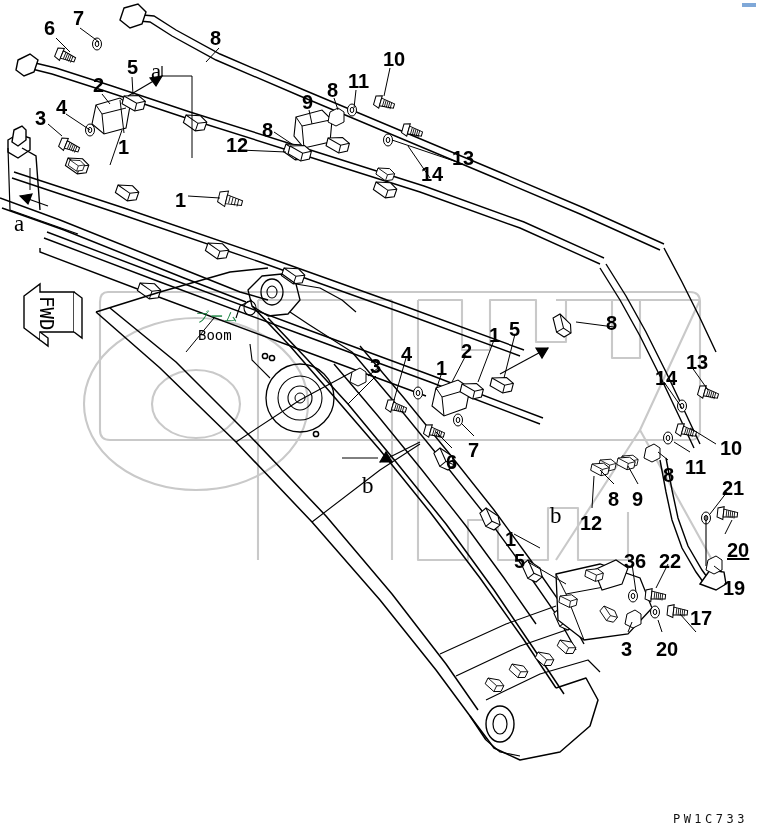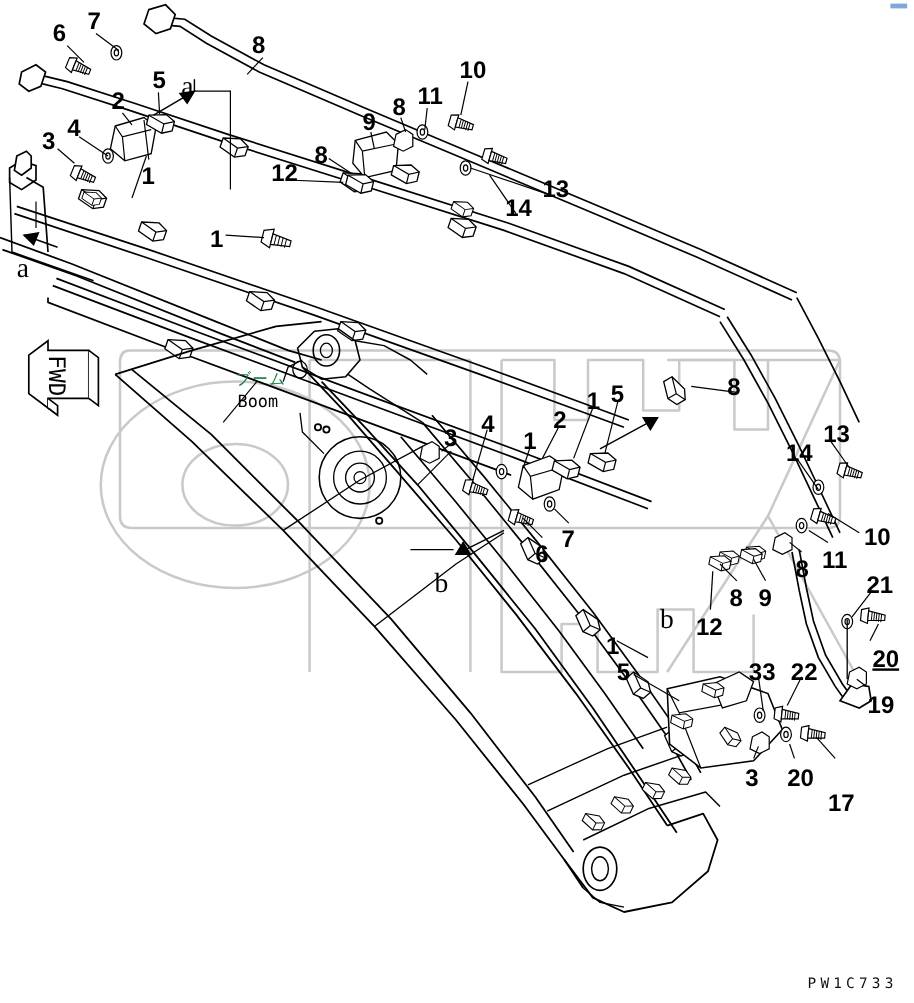--- a/index.html
+++ b/index.html
@@ -481,25 +481,25 @@
       <div class="callout" style="left: 685px; top: 457px;">11</div>
       <div class="callout" style="left: 663px; top: 465px;">8</div>
       <div class="callout" style="left: 632px; top: 489px;">9</div>
       <div class="callout" style="left: 608px; top: 489px;">8</div>
       <div class="callout" style="left: 580px; top: 513px;">12</div>
       <div class="callout" style="left: 505px; top: 529px;">1</div>
       <div class="callout" style="left: 514px; top: 551px;">5</div>
       <div class="callout" style="left: 722px; top: 478px; text-align: right;">21</div>
       <div class="callout" style="left: 727px; top: 540px; text-decoration: underline;">20</div>
       <div class="callout" style="left: 723px; top: 578px;">19</div>
-      <div class="callout" style="left: 624px; top: 551px;">33</div>
+      <div class="callout" style="left: 624px; top: 551px;">36</div>
       <div class="callout" style="left: 659px; top: 551px;">22</div>
       <div class="callout" style="left: 621px; top: 639px;">3</div>
       <div class="callout" style="left: 656px; top: 639px;">20</div>
-      <div class="callout" style="left: 690px; top: 660px;">17</div>
+      <div class="callout" style="left: 690px; top: 608px;">17</div>
     </div>
 
   <div id="section-layer">
       <div class="sec-letter" style="left: 151px; top: 60px;">a</div>
       <div class="sec-letter" style="left: 14px; top: 212px;">a</div>
       <div class="sec-letter" style="left: 550px; top: 504px;">b</div>
       <div class="sec-letter" style="left: 362px; top: 474px;">b</div>
     </div>
 
   <div class="jp-label" style="left:196px; top:310px;">ブーム</div>

